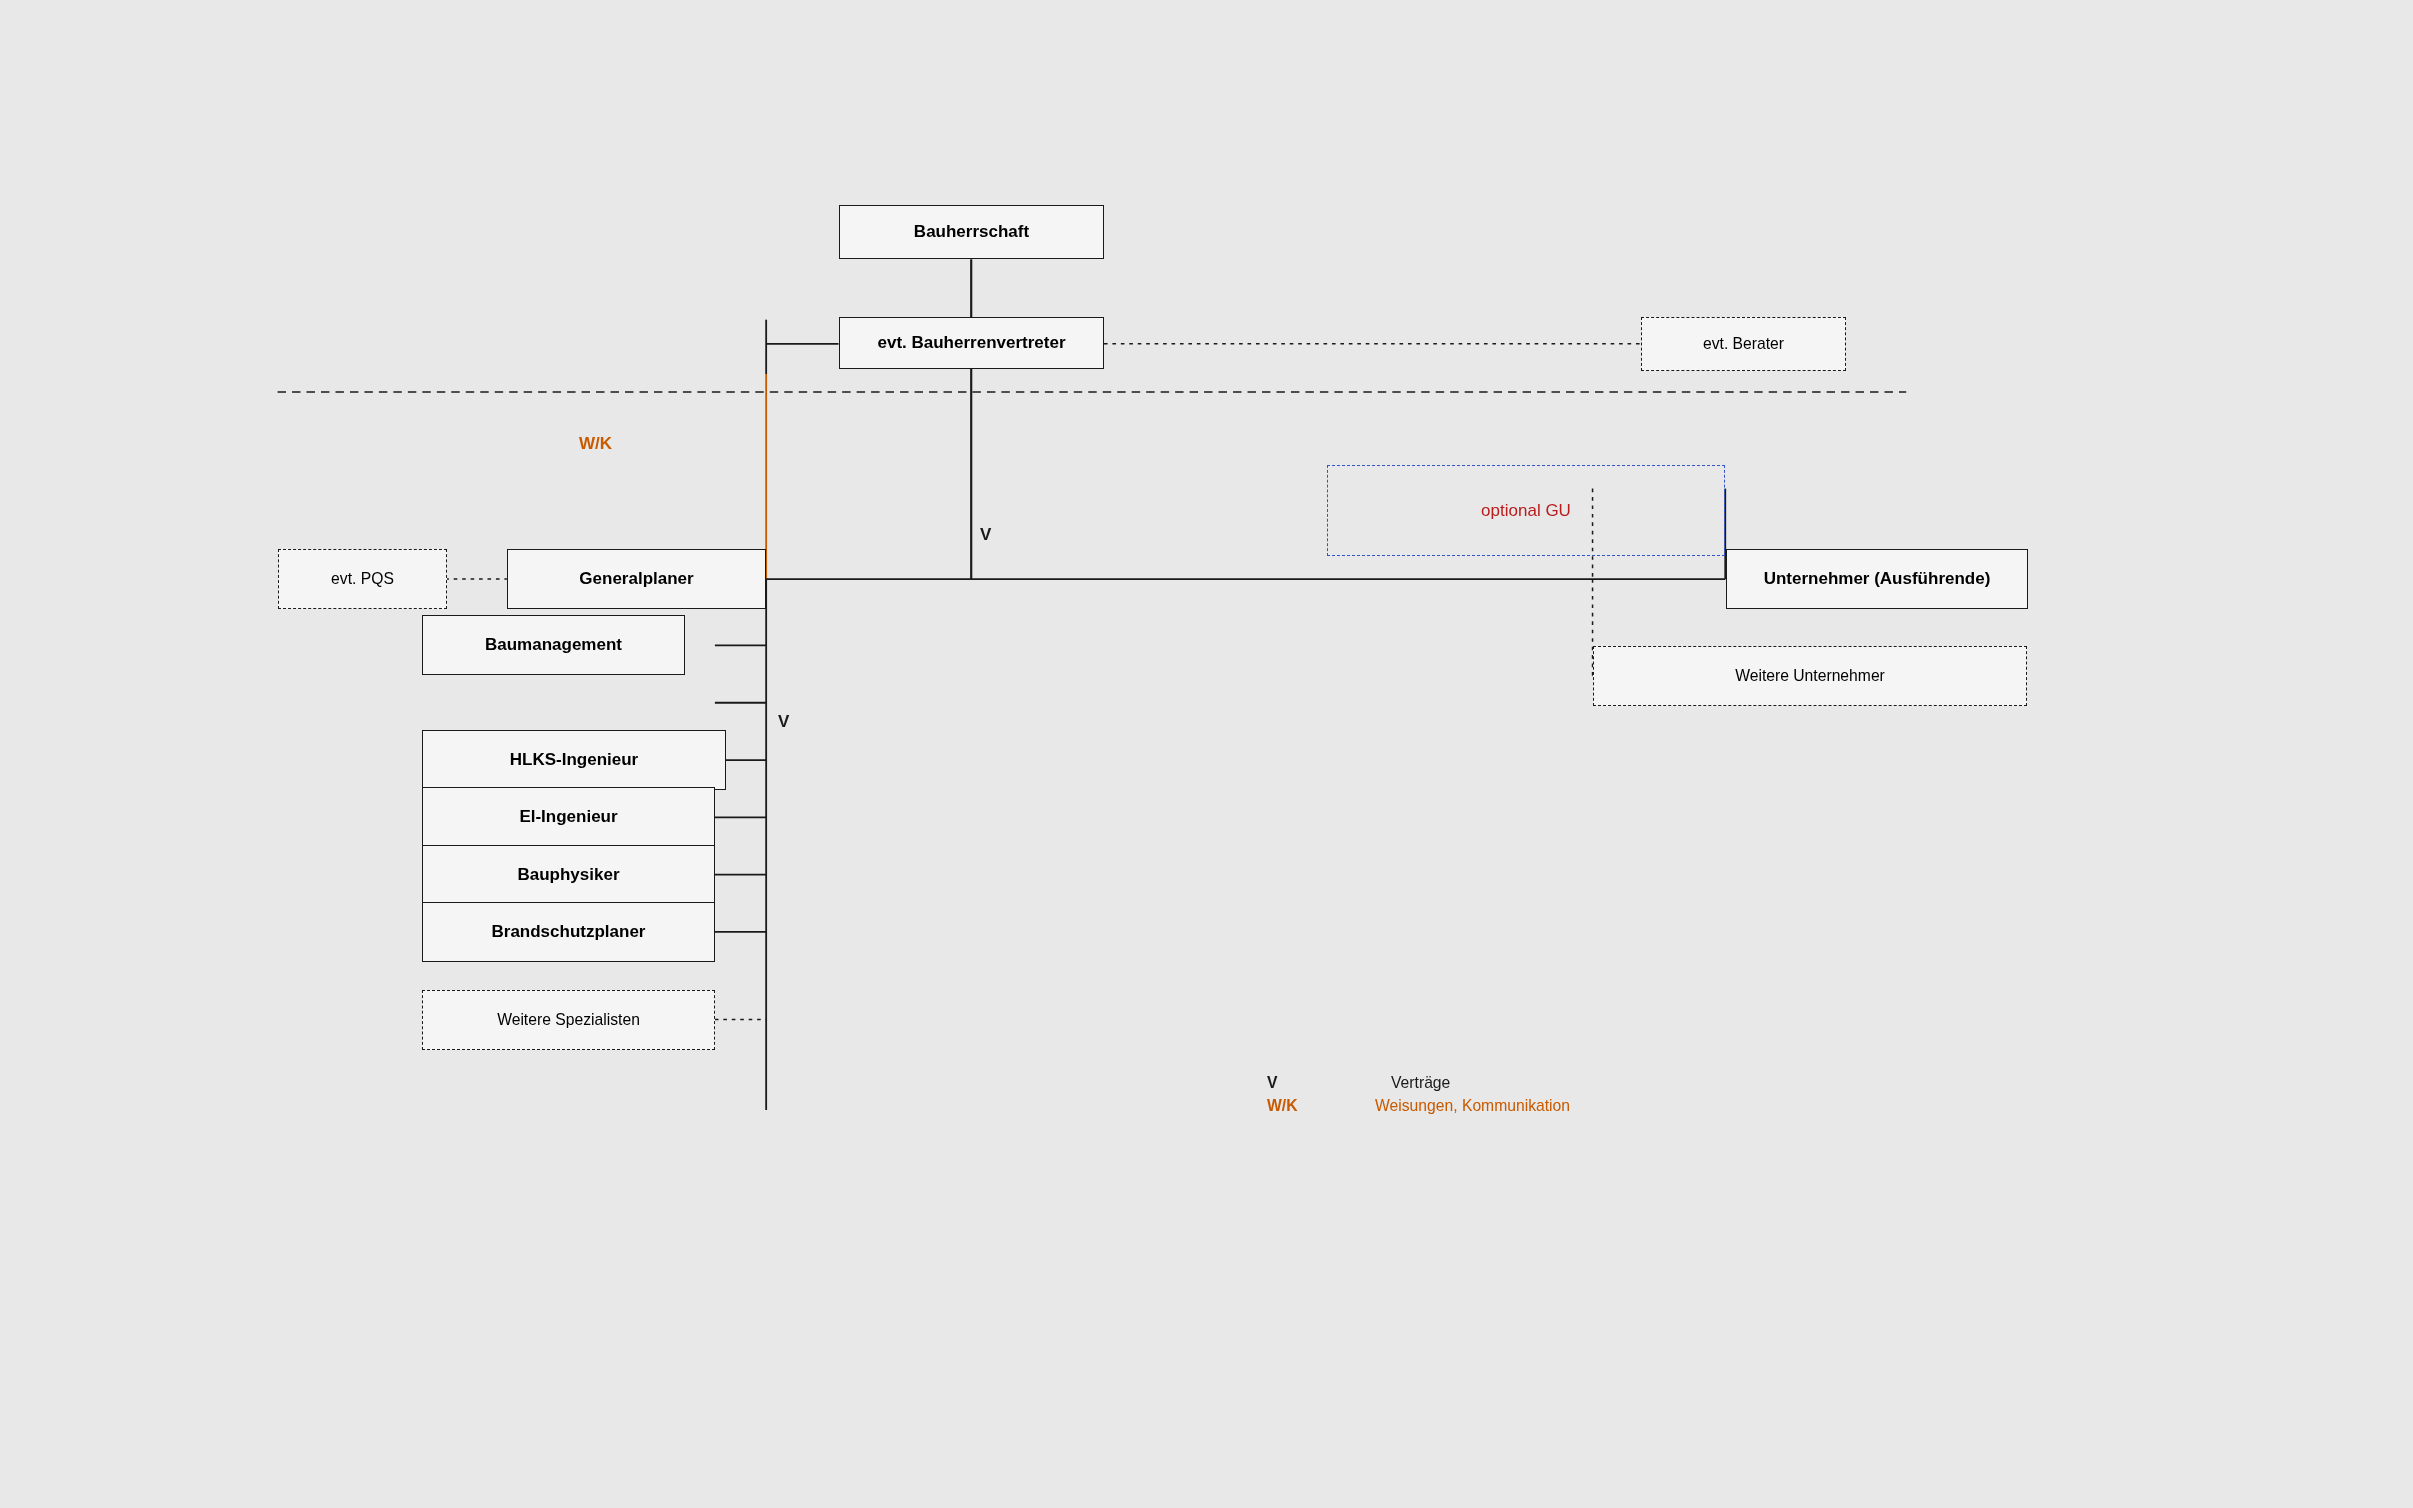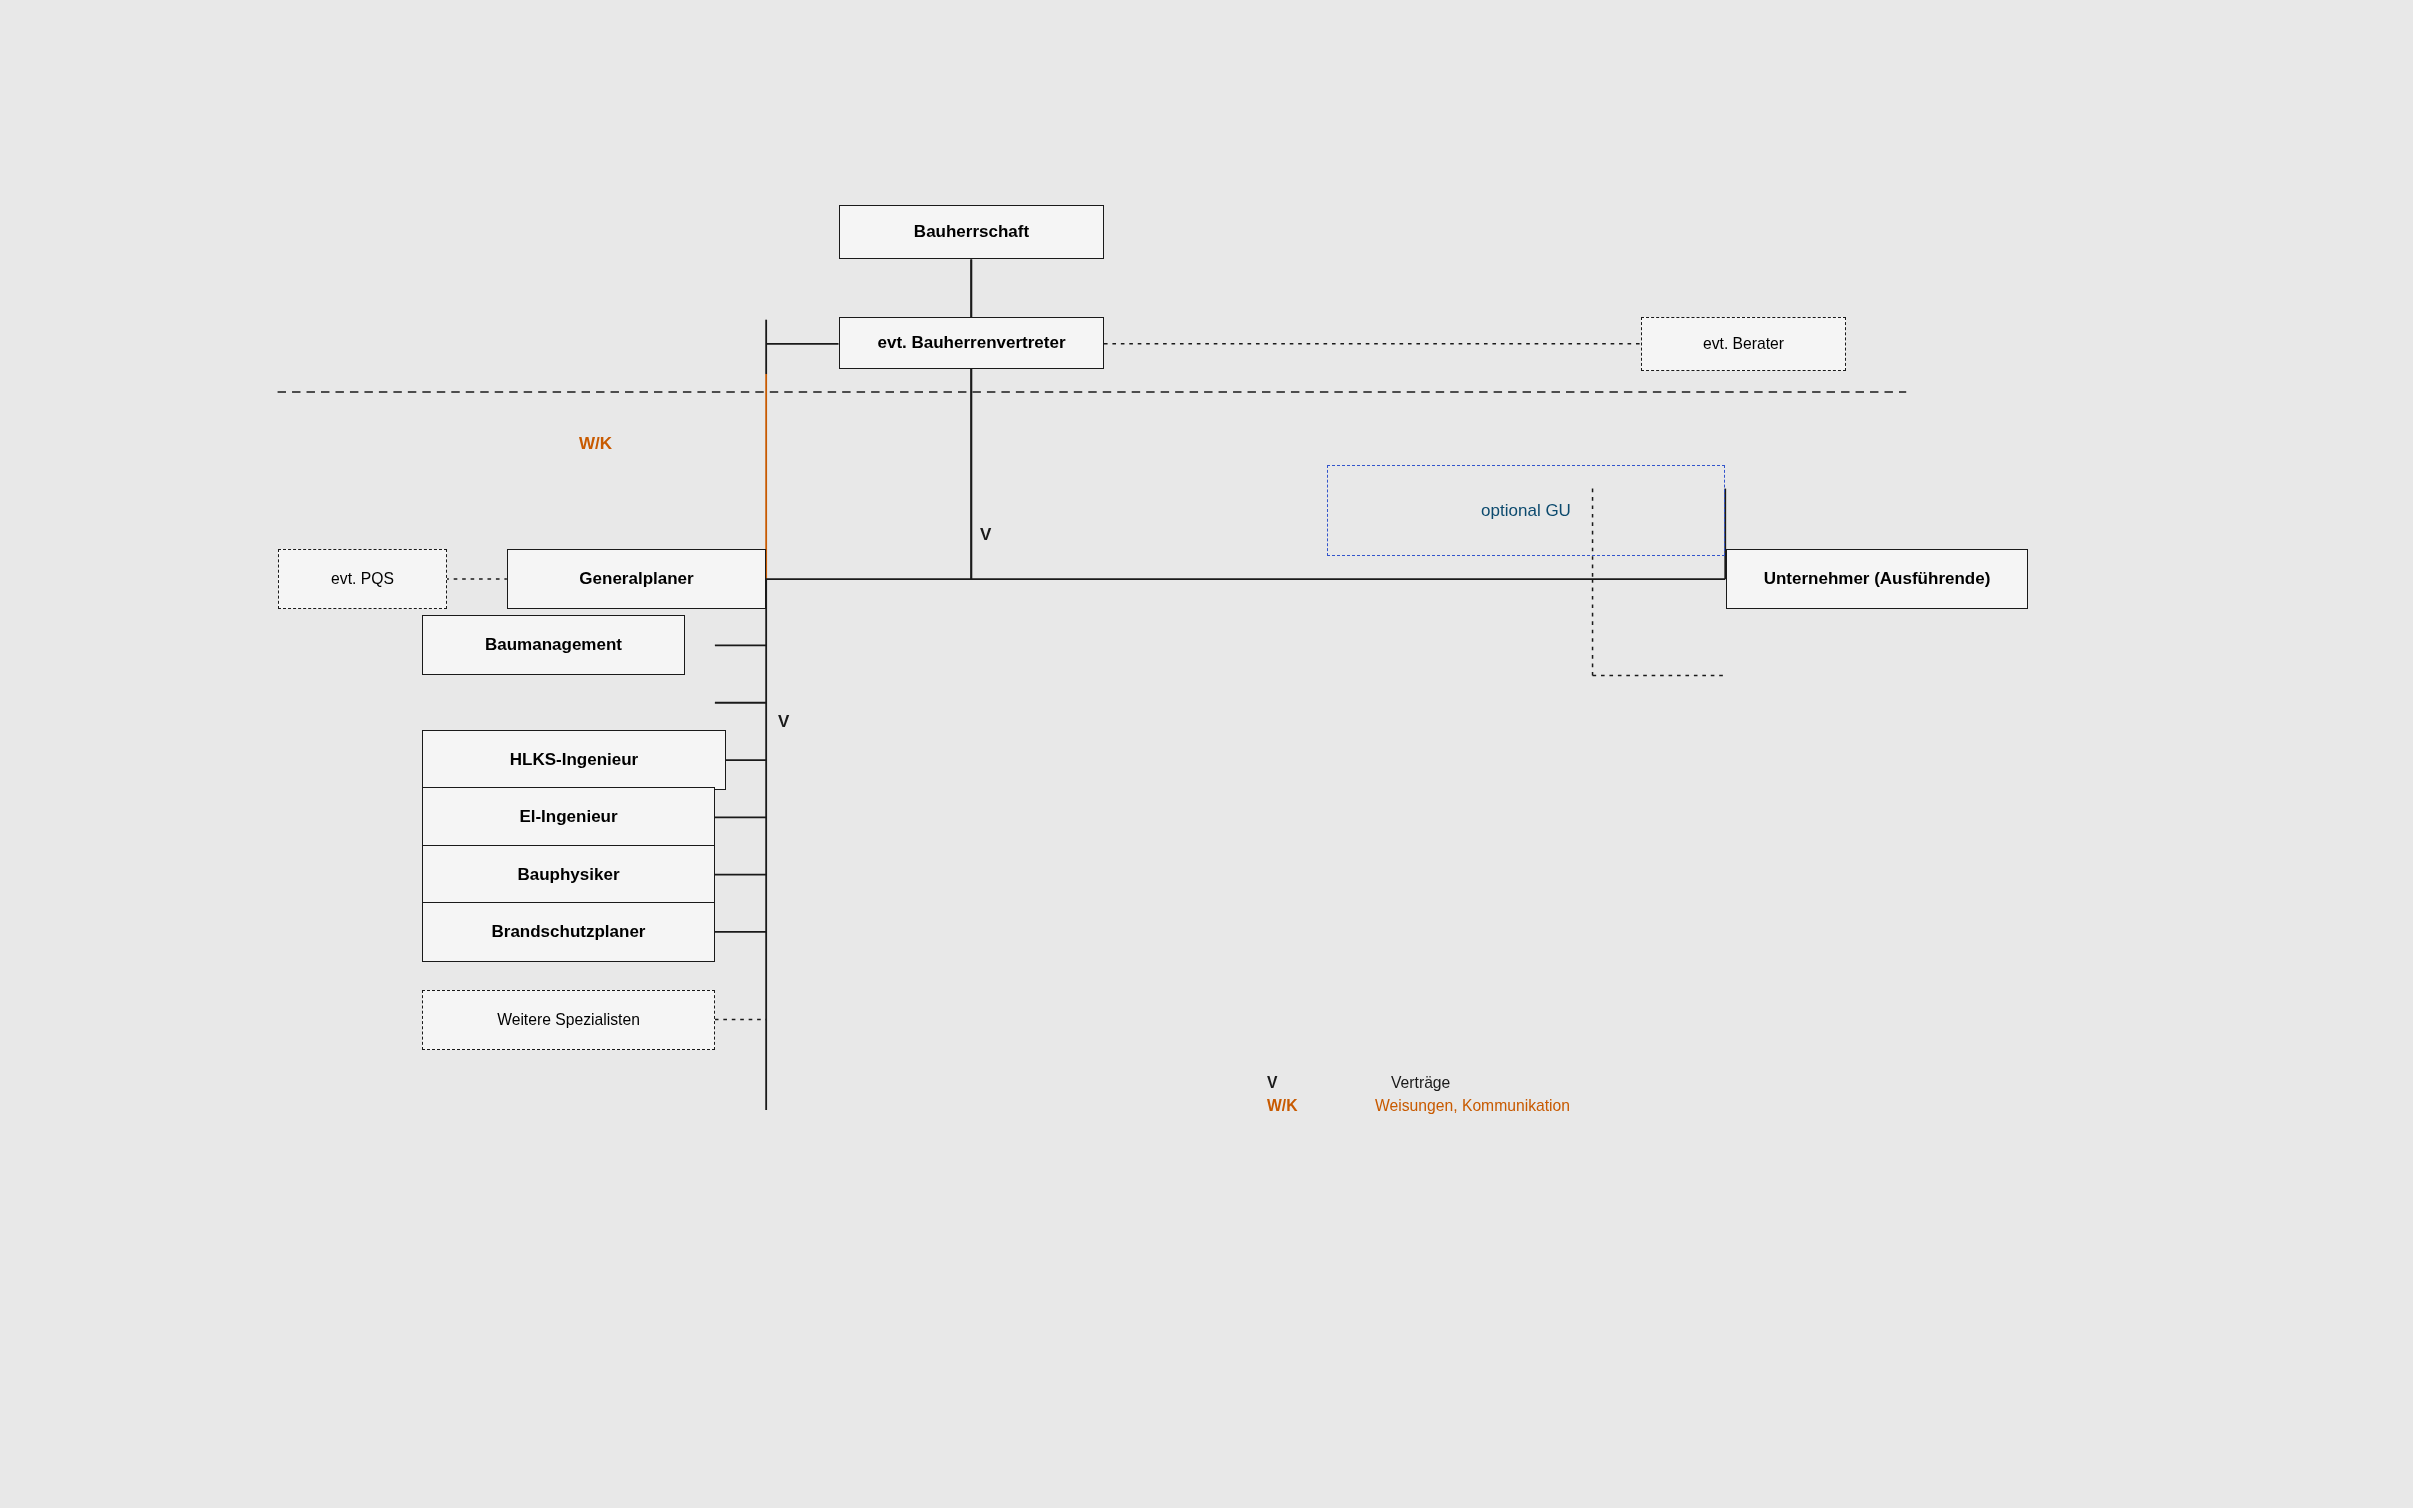--- a/index.html
+++ b/index.html
@@ -48,21 +48,21 @@
     .box-dashed-blue {
       position: absolute;
       border: 1.5px dashed #3355cc;
       background: transparent;
       display: flex;
       align-items: center;
       justify-content: center;
       font-size: 17px;
       font-weight: normal;
       text-align: center;
-      color: #0c4a6e;
+      color: #b91c1c;
     }
 
     
     .lines-svg {
       position: absolute;
       top: 0; left: 0;
       width: 2413px;
       height: 1508px;
       pointer-events: none;
     }
@@ -176,20 +176,23 @@
   </div>
 
   <div class="box-dashed" style="left:278px; top:549px; width:169px; height:60px;">
     <span>evt. PQS</span>
   </div>
 
   <div class="box" style="left:1726px; top:549px; width:302px; height:60px;">
     <span>Unternehmer (Ausführende)</span>
   </div>
 
+  <div class="box-dashed" style="left:1593px; top:646px; width:434px; height:60px;">
+    <span>Weitere Unternehmer</span>
+  </div>
 
   <div class="box" style="left:422px; top:615px; width:263px; height:60px;">
     <span>Baumanagement</span>
   </div>
 
 
   <div class="box" style="left:422px; top:730px; width:304px; height:60px;">
     <span>HLKS-Ingenieur</span>
   </div>
 

